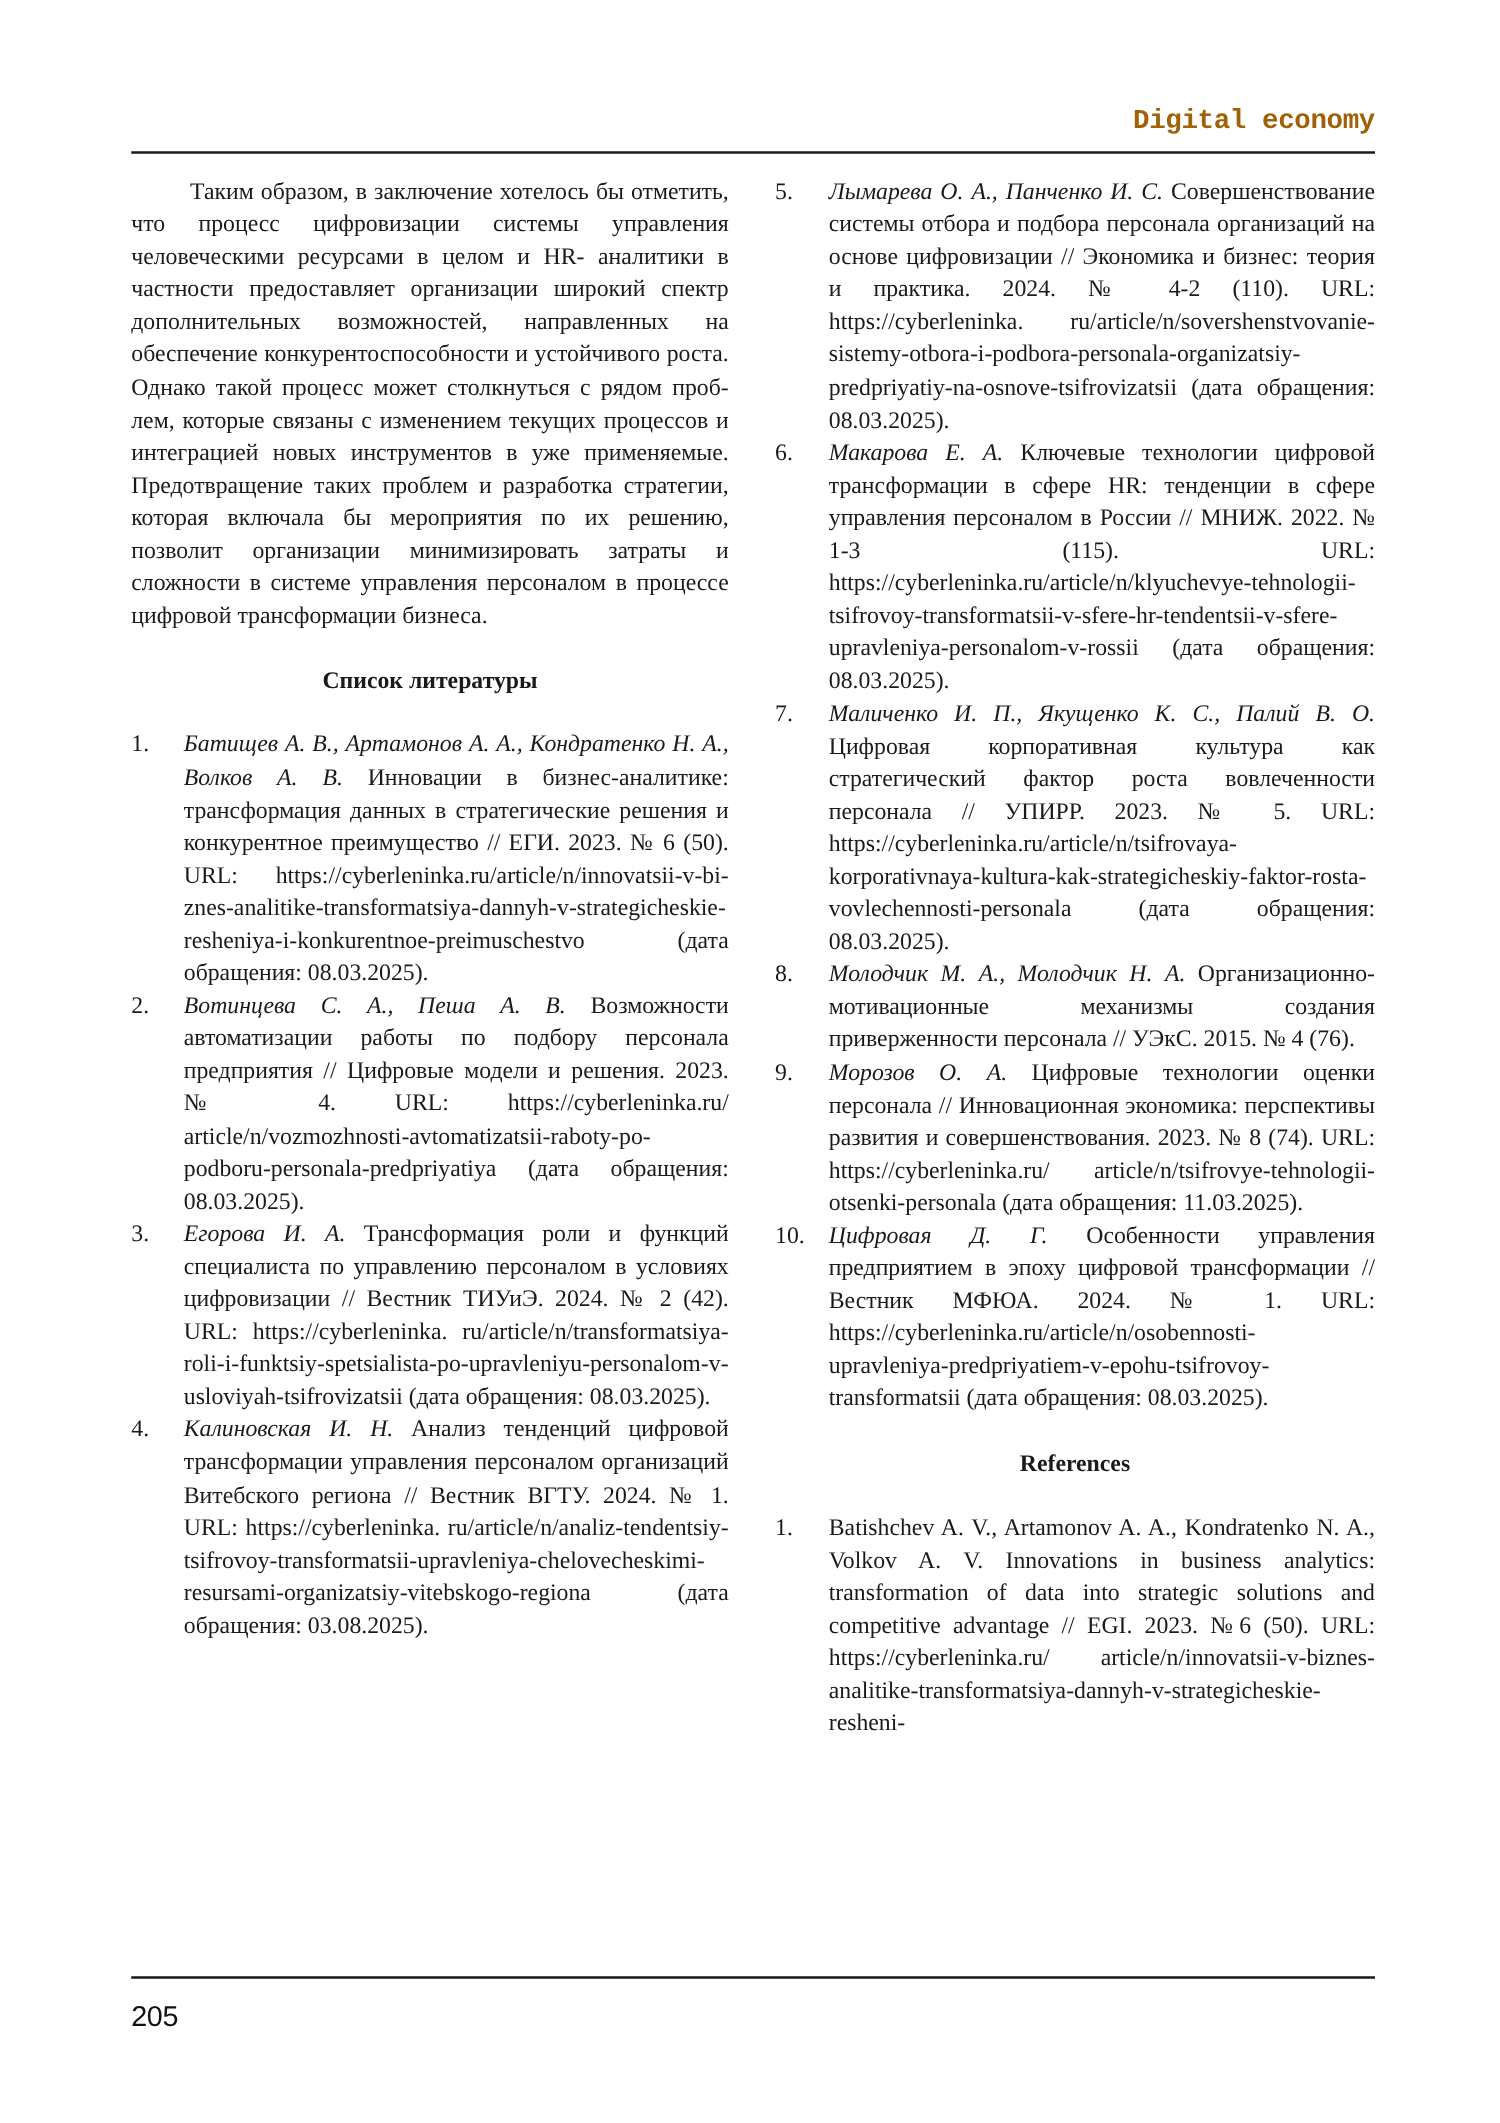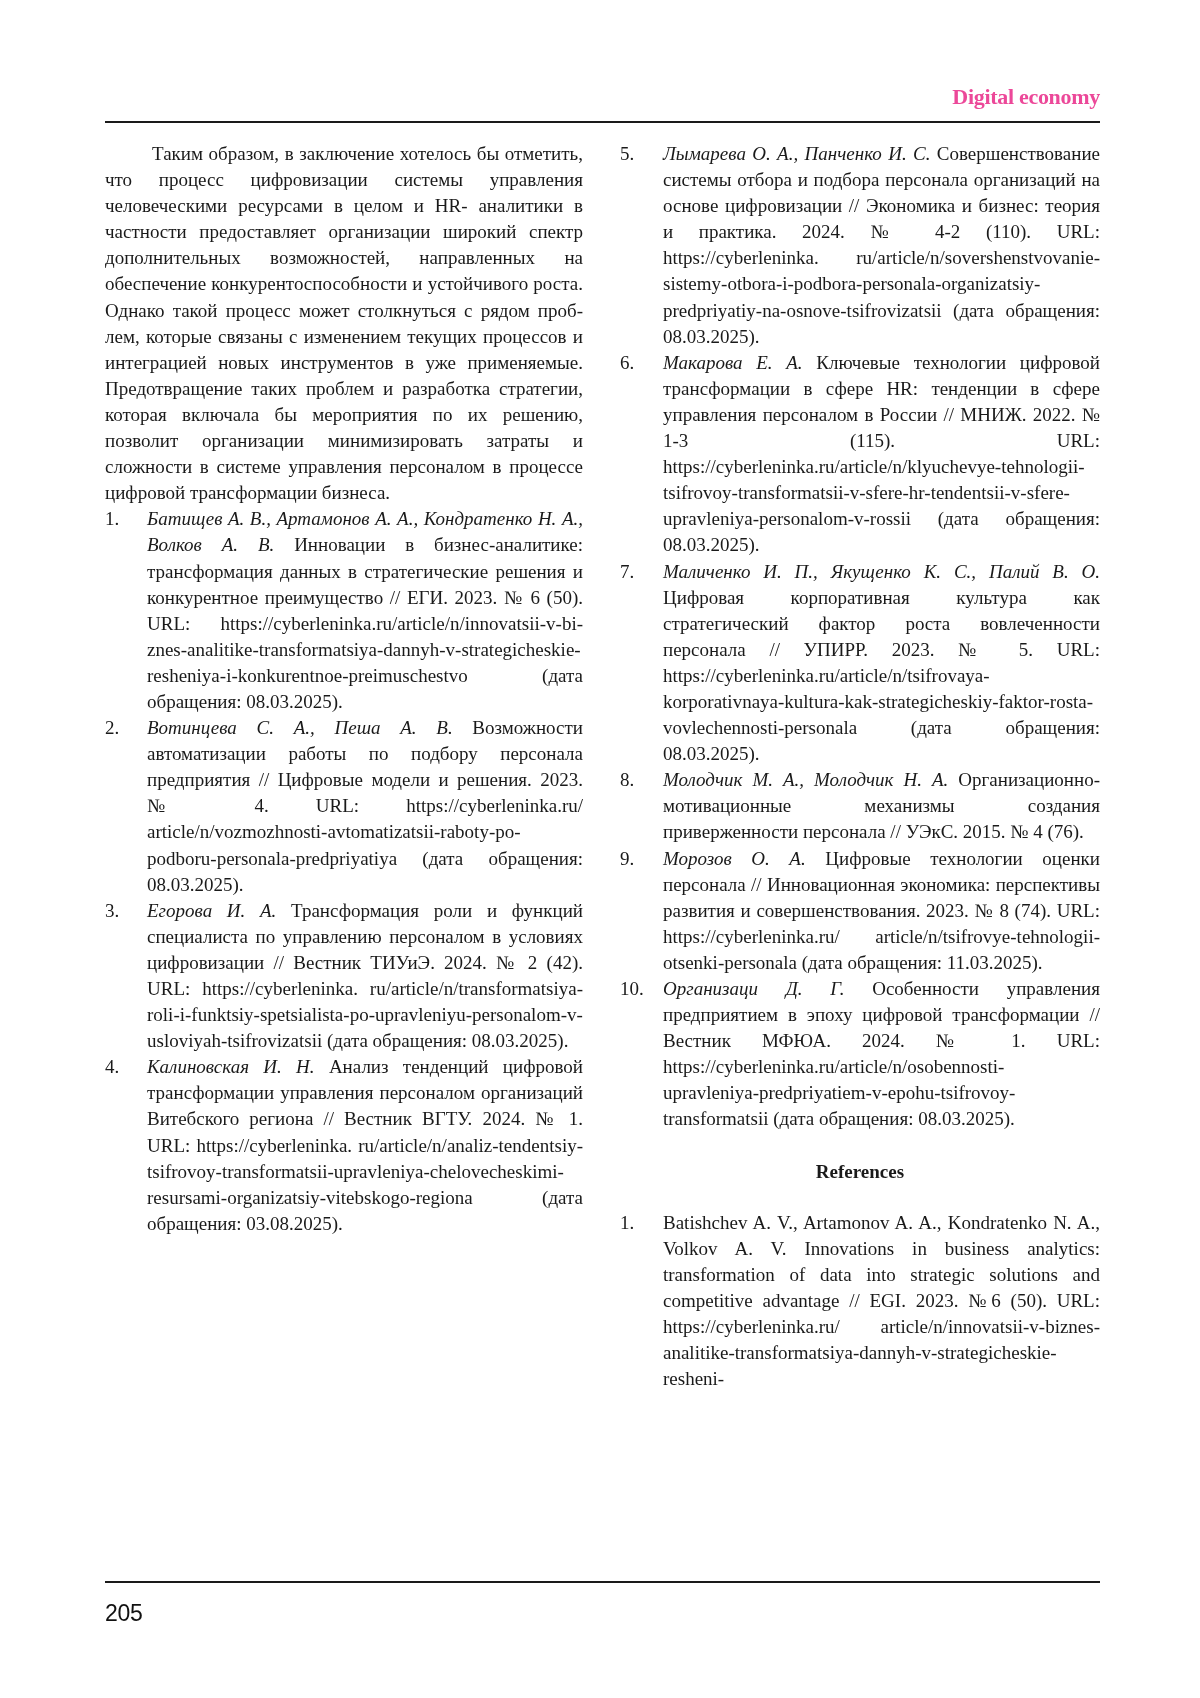--- a/index.html
+++ b/index.html
@@ -1,21 +1,21 @@
 <!DOCTYPE html>
 <html><head>
 <meta charset="utf-8">
 <style>
   html, body { margin: 0; padding: 0; background: #ffffff; }
   body { width: 1200px; height: 1698px; position: relative; overflow: hidden; color: #1a1a1a; }
   .page { position: absolute; left: 0; top: 0; width: 1200px; height: 1698px; }
   .running-head {
     position: absolute; right: 100px; top: 84px;
-    font-family: Liberation Serif, serif; font-weight: bold; font-size: 22px;
-    letter-spacing: -0.3px; color: #ec4899;
+    font-family: Liberation Mono, monospace; font-weight: bold; font-size: 22px;
+    letter-spacing: -0.3px; color: #a16207;
   }
   .rule { position: absolute; left: 105px; width: 995px; height: 2px; background: #1a1a1a; }
   .rule.top { top: 121px; }
   .rule.bottom { top: 1581px; }
   .col {
     position: absolute; top: 141px;
     font-family: "Liberation Serif", serif; font-size: 19px; line-height: 26.1px;
     text-align: justify; hyphens: manual;
   }
   .col.left { left: 105px; width: 478px; }
@@ -40,20 +40,21 @@
 <body>
 
 <div class="page">
 
   <div class="running-head">Digital economy</div>
   <div class="rule top"></div>
 
   <div class="col left">
     <p class="para">Таким образом, в заключение хотелось бы отметить, что процесс цифровизации системы управления человеческими ресурсами в целом и HR- аналитики в частности предоставляет ор­ганизации широкий спектр дополнительных воз­можностей, направленных на обеспечение конку­рентоспособности и устойчивого роста. Однако такой процесс может столкнуться с рядом проб­лем, которые связаны с изменением текущих про­цессов и интеграцией новых инструментов в уже применяемые. Предотвращение таких проблем и разработка стратегии, которая включала бы ме­роприятия по их решению, позволит организации минимизировать затраты и сложности в системе управления персоналом в процессе цифровой трансформации бизнеса.</p>
 
+    <p class="section-title">Список литературы</p>
 
     <ol class="refs">
       <li class="ref">
         <span class="ref-num">1.</span><span class="ref-authors">Батищев А. В., Артамонов А. А., Кондра­тенко Н. А., Волков А. В.</span><span> Инновации в биз­нес-аналитике: трансформация данных в стратегические решения и конкурентное преимущество // ЕГИ. 2023. № 6 (50). URL: https://cyberleninka.ru/article/n/innovatsii-v-bi­znes-analitike-transformatsiya-dannyh-v-stra­tegicheskie-resheniya-i-konkurentnoe-preimus­chestvo (дата обращения: 08.03.2025).</span>
       </li>
       <li class="ref">
         <span class="ref-num">2.</span><span class="ref-authors">Вотинцева С. А., Пеша А. В.</span><span> Возможности автоматизации работы по подбору персона­ла предприятия // Цифровые модели и реше­ния. 2023. № 4. URL: https://cyberleninka.ru/ article/n/vozmozhnosti-avtomatizatsii-raboty-po-podboru-personala-predpriyatiya (дата об­ращения: 08.03.2025).</span>
       </li>
       <li class="ref">
         <span class="ref-num">3.</span><span class="ref-authors">Егорова И. А.</span><span> Трансформация роли и функ­ций специалиста по управлению персоналом в условиях цифровизации // Вестник ТИУ­иЭ. 2024. № 2 (42). URL: https://cyberleninka. ru/article/n/transformatsiya-roli-i-funktsiy-spetsialista-po-upravleniyu-personalom-v-usloviyah-tsifrovizatsii (дата обращения: 08.03.2025).</span>
@@ -75,21 +76,21 @@
       <li class="ref">
         <span class="ref-num">7.</span><span class="ref-authors">Маличенко И. П., Якущенко К. С., Па­лий В. О.</span><span> Цифровая корпоративная культура как стратегический фактор роста вовлечен­ности персонала // УПИРР. 2023. № 5. URL: https://cyberleninka.ru/article/n/tsifrovaya-korporativnaya-kultura-kak-strategicheskiy-faktor-rosta-vovlechennosti-personala (дата об­ращения: 08.03.2025).</span>
       </li>
       <li class="ref">
         <span class="ref-num">8.</span><span class="ref-authors">Молодчик М. А., Молодчик Н. А.</span><span> Организаци­онно-мотивационные механизмы создания приверженности персонала // УЭкС. 2015. № 4 (76).</span>
       </li>
       <li class="ref">
         <span class="ref-num">9.</span><span class="ref-authors">Морозов О. А.</span><span> Цифровые технологии оцен­ки персонала // Инновационная экономика: перспективы развития и совершенствования. 2023. № 8 (74). URL: https://cyberleninka.ru/ article/n/tsifrovye-tehnologii-otsenki-personala (дата обращения: 11.03.2025).</span>
       </li>
       <li class="ref">
-        <span class="ref-num">10.</span><span class="ref-authors">Организаци Д. Г.</span><span> Особенности управления предприятием в эпоху цифровой трансфор­мации // Вестник МФЮА. 2024. № 1. URL: https://cyberleninka.ru/article/n/osobennosti-upravleniya-predpriyatiem-v-epohu-tsifrovoy-transformatsii (дата обращения: 08.03.2025).</span>
+        <span class="ref-num">10.</span><span class="ref-authors">Цифровая Д. Г.</span><span> Особенности управления предприятием в эпоху цифровой трансфор­мации // Вестник МФЮА. 2024. № 1. URL: https://cyberleninka.ru/article/n/osobennosti-upravleniya-predpriyatiem-v-epohu-tsifrovoy-transformatsii (дата обращения: 08.03.2025).</span>
       </li>
     </ol>
 
     <p class="section-title">References</p>
 
     <ol class="refs">
       <li class="ref">
         <span class="ref-num">1.</span><span>Batishchev A. V., Artamonov A. A., Kondraten­ko N. A., Volkov A. V. Innovations in business analytics: transformation of data into strategic solutions and competitive advantage // EGI. 2023. №6 (50). URL: https://cyberleninka.ru/ article/n/innovatsii-v-biznes-analitike-trans­formatsiya-dannyh-v-strategicheskie-resheni-</span>
       </li>
     </ol>

